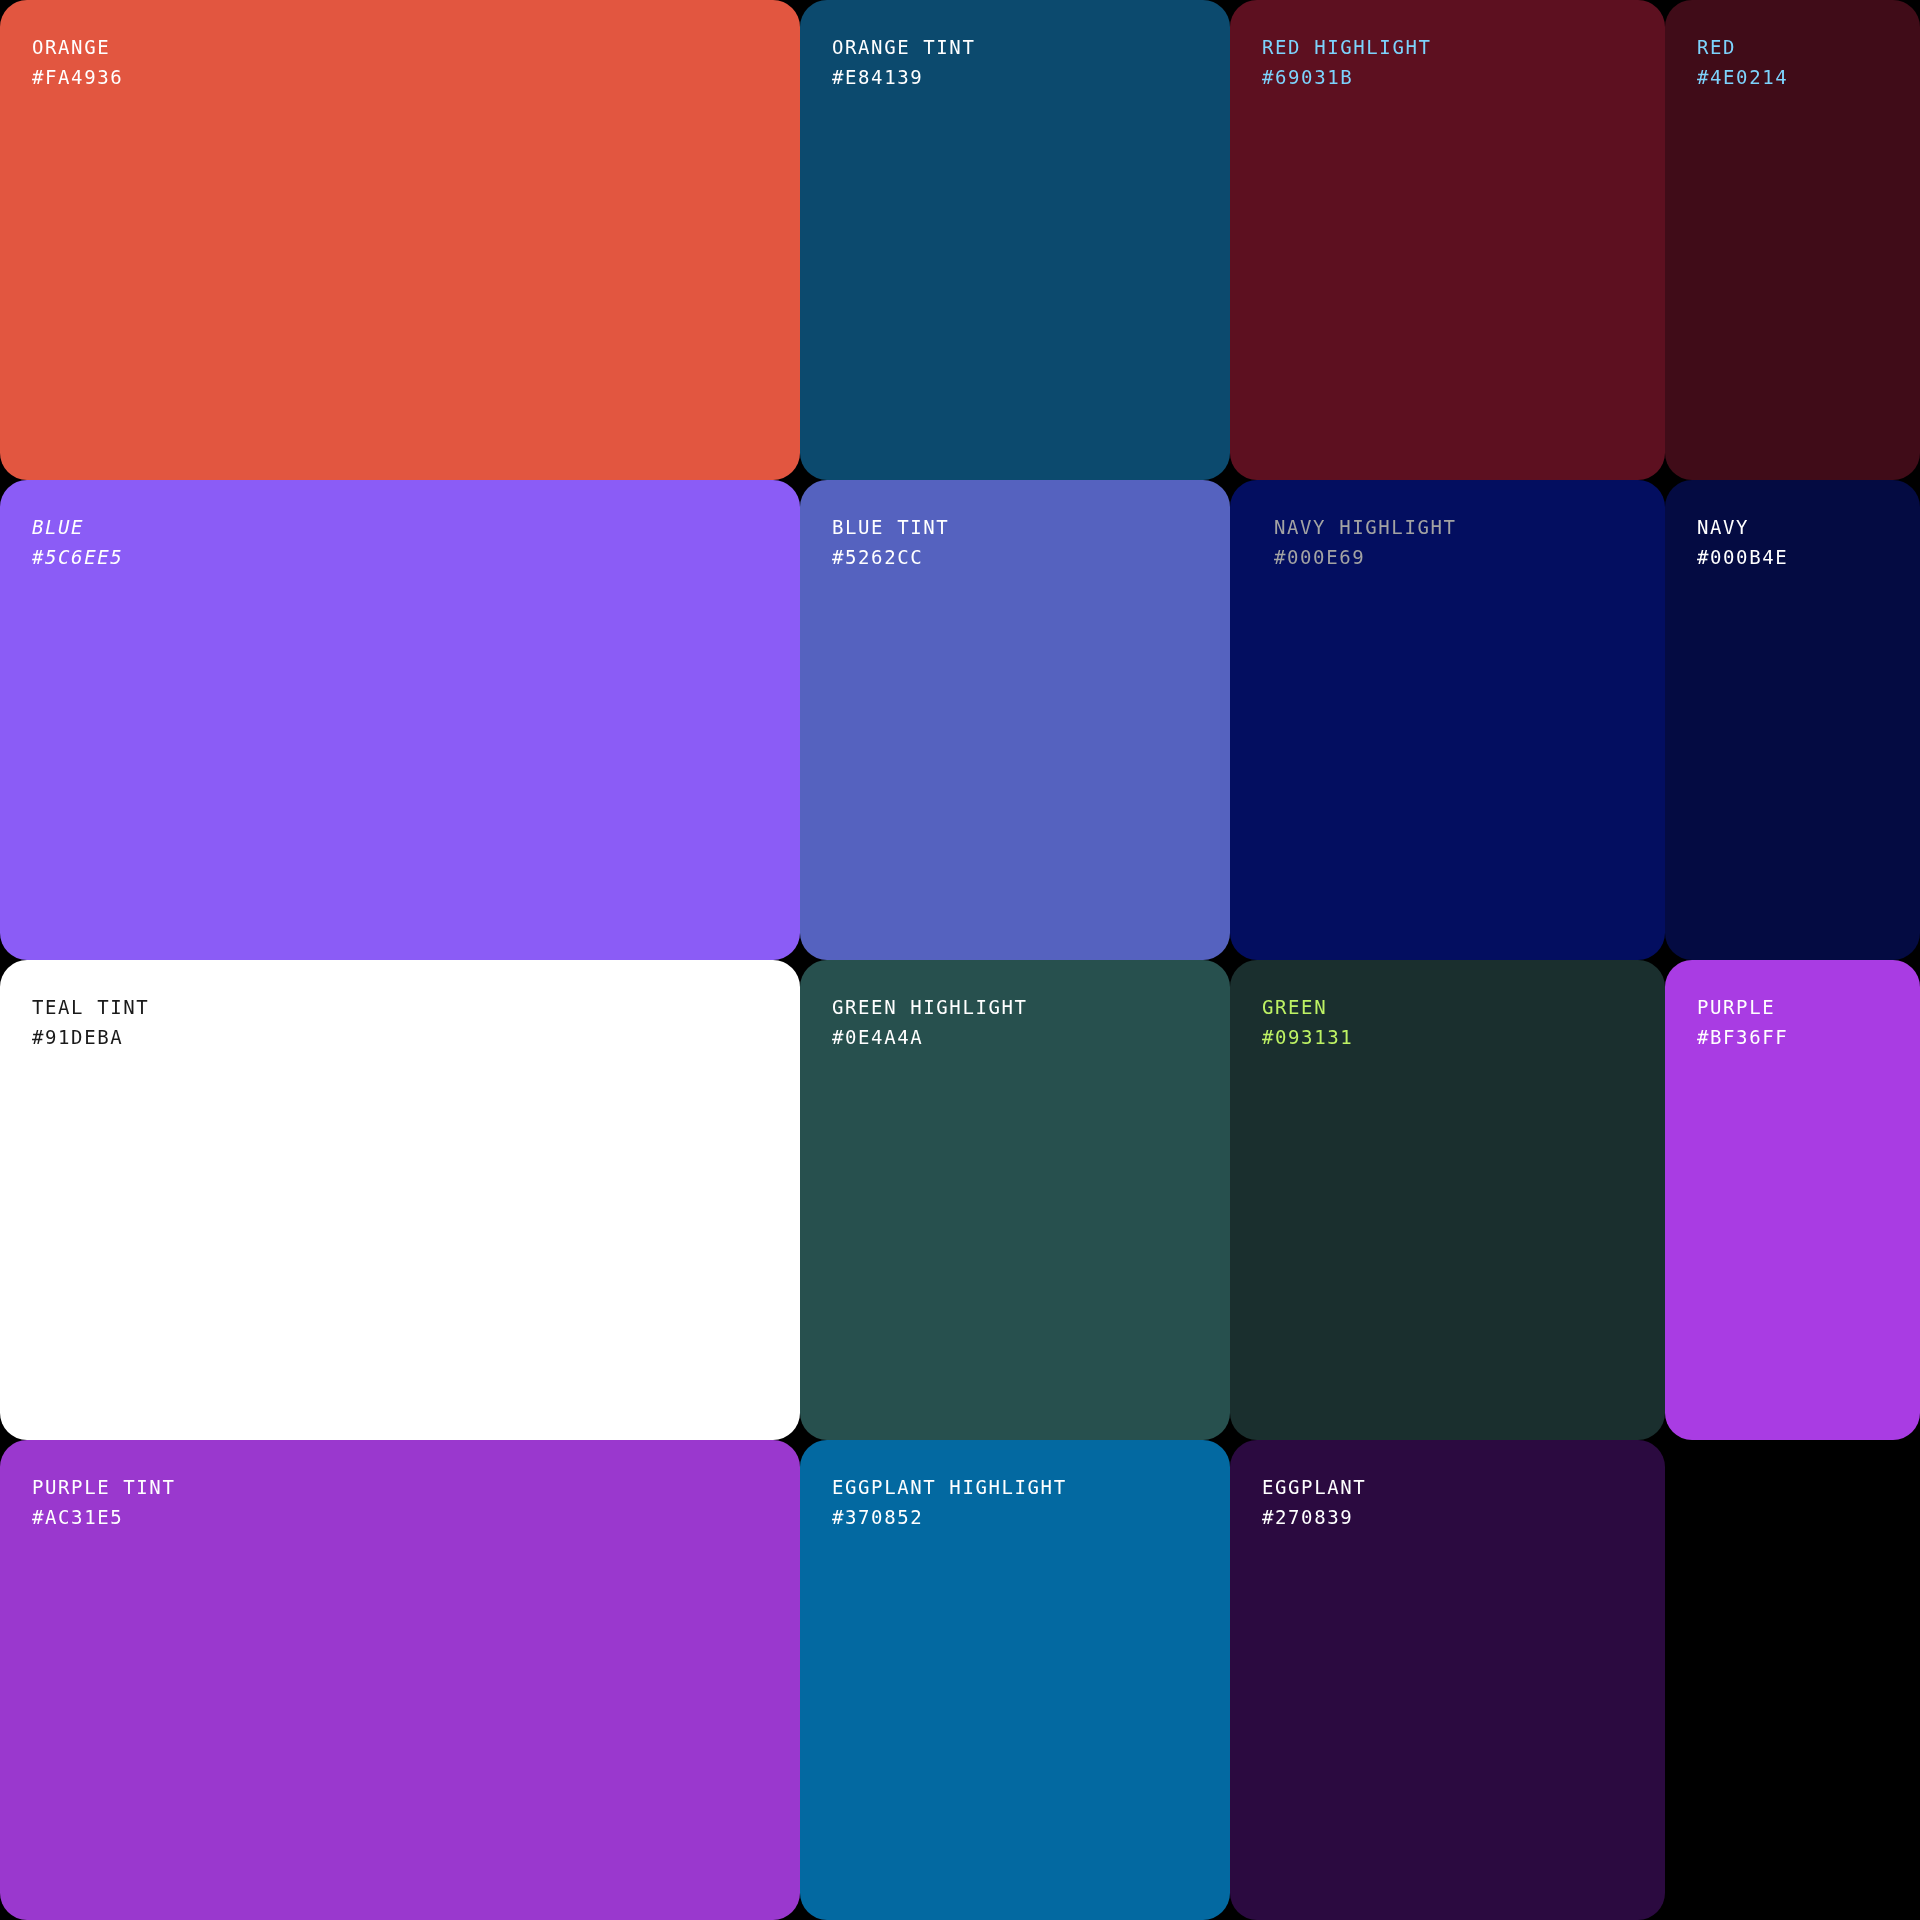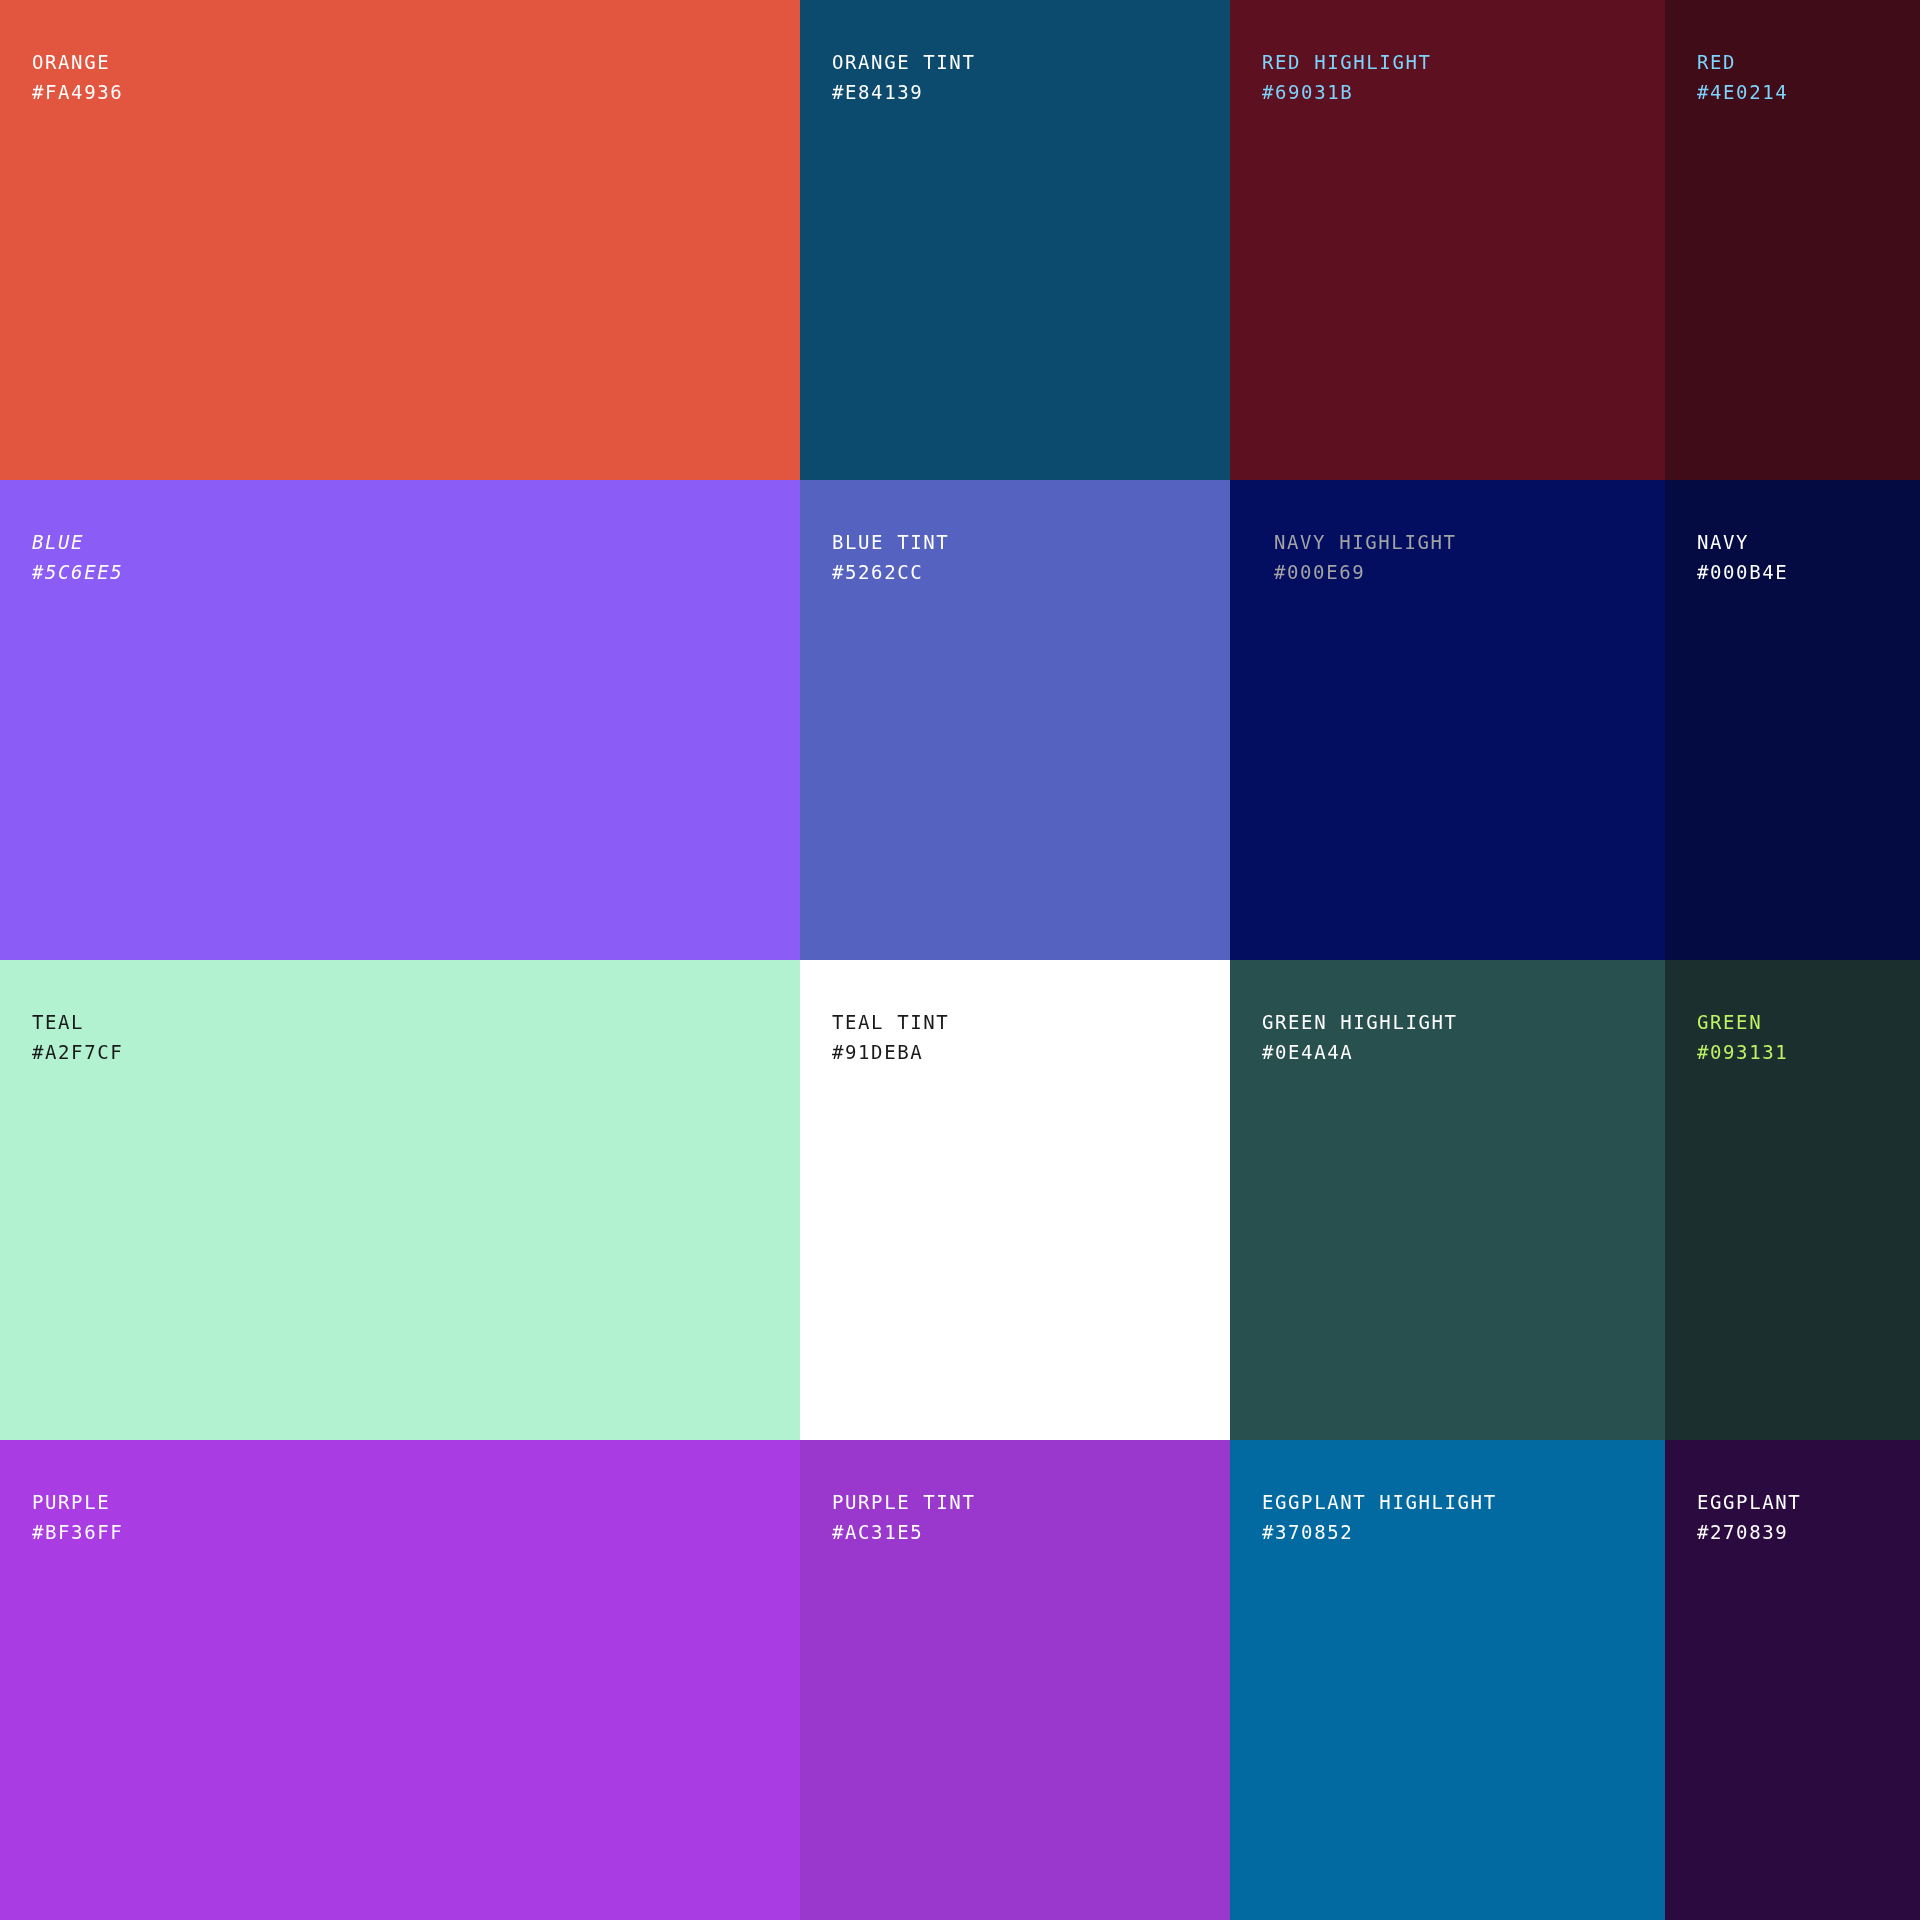--- a/index.html
+++ b/index.html
@@ -17,22 +17,23 @@
     height: 1920px;
     display: grid;
     
     grid-template-columns: 800fr 430fr 435fr 255fr;
     grid-template-rows: repeat(4, 1fr);
   }
 
   .swatch {
     position: relative;
     box-sizing: border-box;
-    padding: 47px 0 0 32px;
+    padding: 32px 0 0 32px;
     overflow: hidden;
+    border-radius: 27px;
   }
 
   .swatch-label {
     font-family: "DejaVu Sans Mono", "Liberation Mono", monospace;
     font-size: 19px;
     line-height: 30px;
     letter-spacing: 1.6px;
     color: #ffffff;
     text-transform: uppercase;
     white-space: nowrap;
@@ -92,26 +93,20 @@
         <span class="swatch-name">NAVY HIGHLIGHT</span>
         <span class="swatch-hex">#000E69</span>
       </div>
     </div>
     <div class="swatch" style="background: rgb(4, 11, 66);">
       <div class="swatch-label" style="color: rgb(255, 255, 255);">
         <span class="swatch-name">NAVY</span>
         <span class="swatch-hex">#000B4E</span>
       </div>
     </div>
-    <div class="swatch" style="background: rgb(178, 242, 209);">
-      <div class="swatch-label" style="color: rgb(26, 26, 26);">
-        <span class="swatch-name">TEAL</span>
-        <span class="swatch-hex">#A2F7CF</span>
-      </div>
-    </div>
     <div class="swatch" style="background: #ffffff;">
       <div class="swatch-label" style="color: rgb(26, 26, 26);">
         <span class="swatch-name">TEAL TINT</span>
         <span class="swatch-hex">#91DEBA</span>
       </div>
     </div>
     <div class="swatch" style="background: rgb(39, 80, 78);">
       <div class="swatch-label" style="color: rgb(255, 255, 255);">
         <span class="swatch-name">GREEN HIGHLIGHT</span>
         <span class="swatch-hex">#0E4A4A</span>

